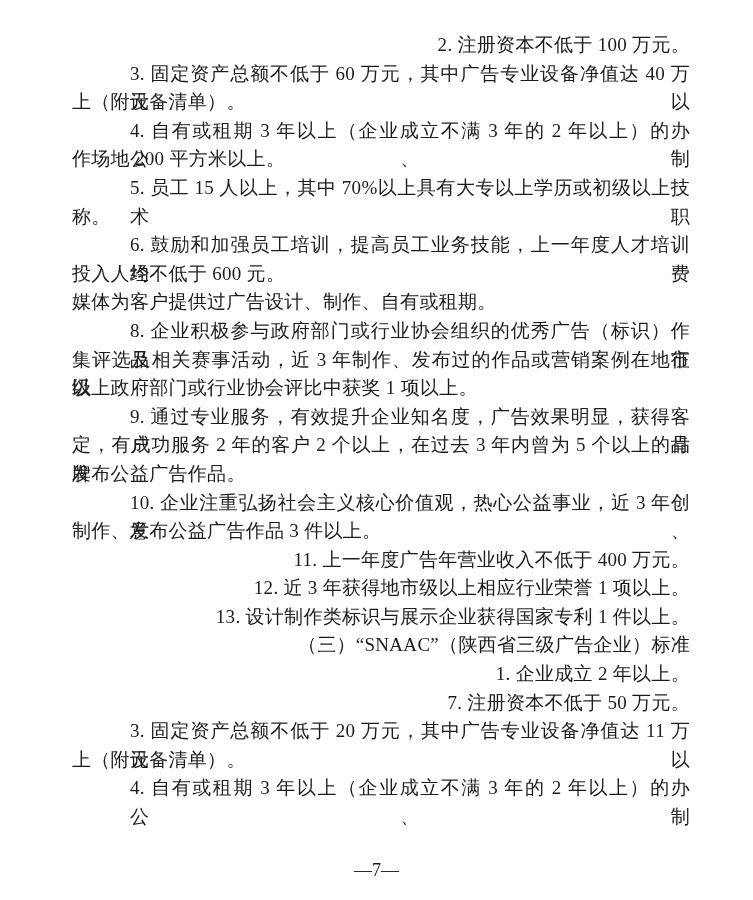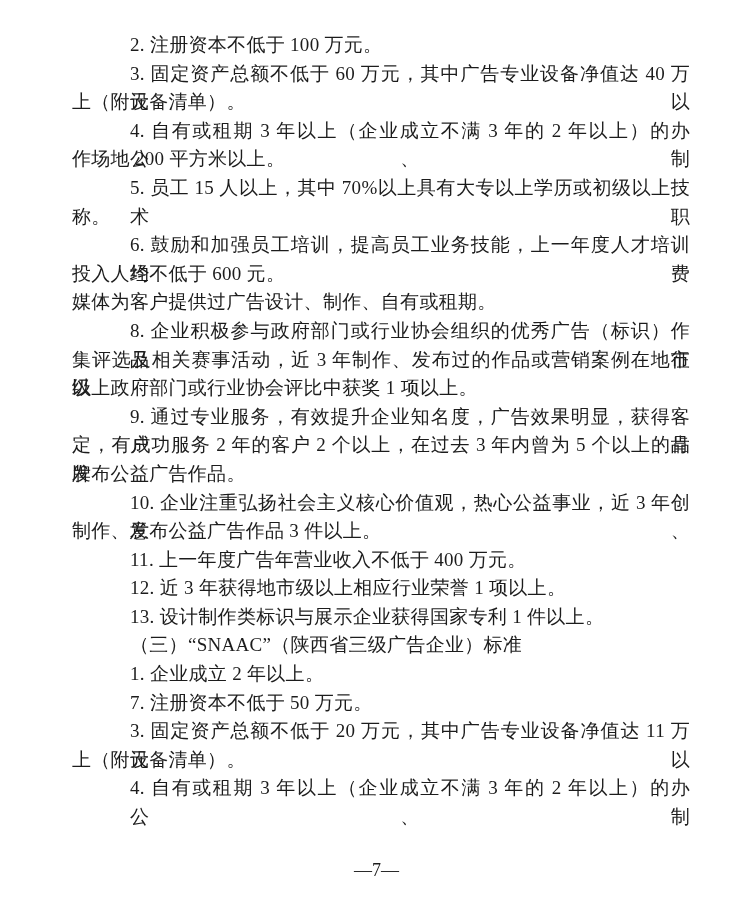--- a/index.html
+++ b/index.html
@@ -25,20 +25,21 @@
   .line {
     font-size: 19px;
     line-height: 28.6px;
     height: 28.6px;
     white-space: nowrap;
     overflow: visible;
     letter-spacing: 0.3px;
   }
   .ind {
     padding-left: 58px;
+    text-align: right;
   }
   .j {
     text-align: justify;
     text-align-last: justify;
     text-justify: inter-ideograph;
     white-space: normal;
   }
   .footer {
     position: absolute;
     left: 0;

